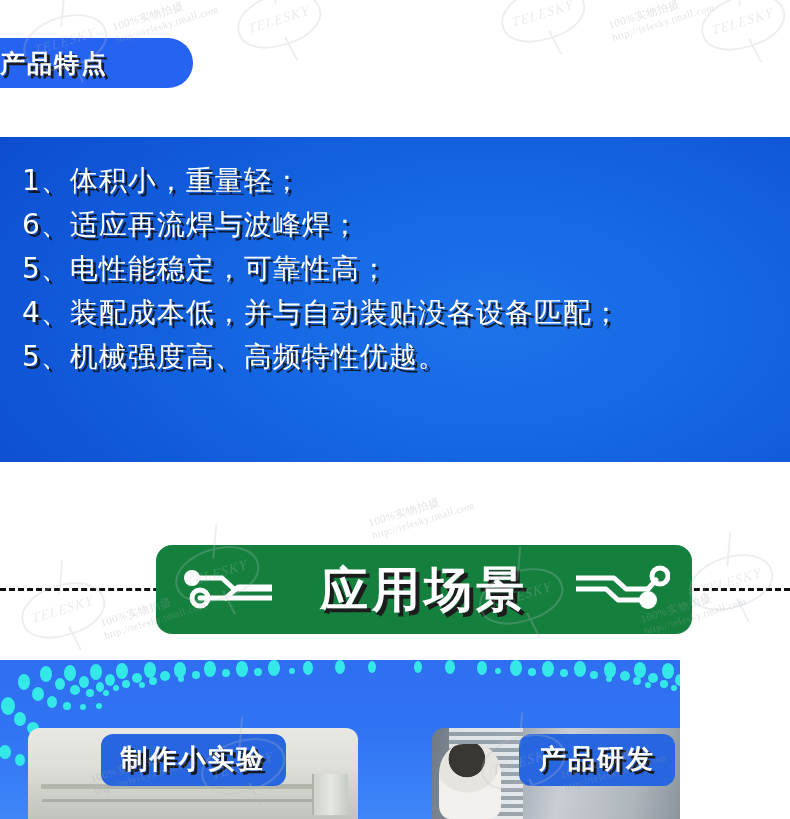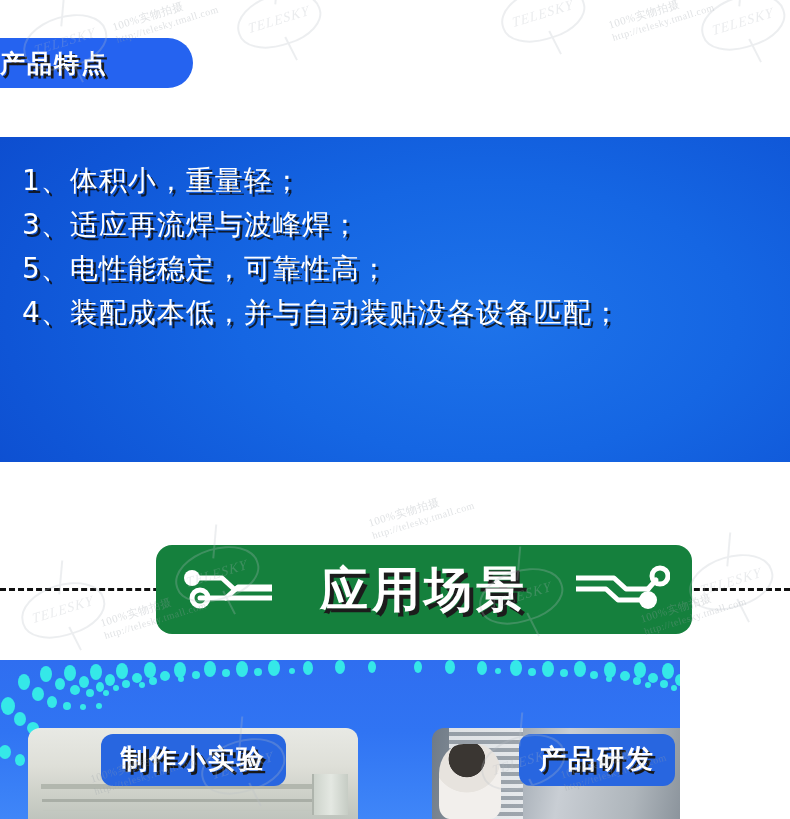--- a/index.html
+++ b/index.html
@@ -250,23 +250,24 @@
 
 <div id="page">
 
   <div class="title-badge">
     <span class="txt">产品特点</span>
   </div>
 
   <div class="feature-panel">
     <div class="feature-list">
       <div class="feature-item">1、体积小，重量轻；</div>
-      <div class="feature-item">3、适应再流焊与波峰焊；</div>
+      <div class="feature-item">6、适应再流焊与波峰焊；</div>
       <div class="feature-item">5、电性能稳定，可靠性高；</div>
       <div class="feature-item">4、装配成本低，并与自动装贴没各设备匹配；</div>
+      <div class="feature-item">5、机械强度高、高频特性优越。</div>
     </div>
   </div>
 
   <div class="scene-wrap">
     <div class="dash-line"></div>
   </div>
 
   <div class="scene-badge">
 
     <span class="circuit left">

